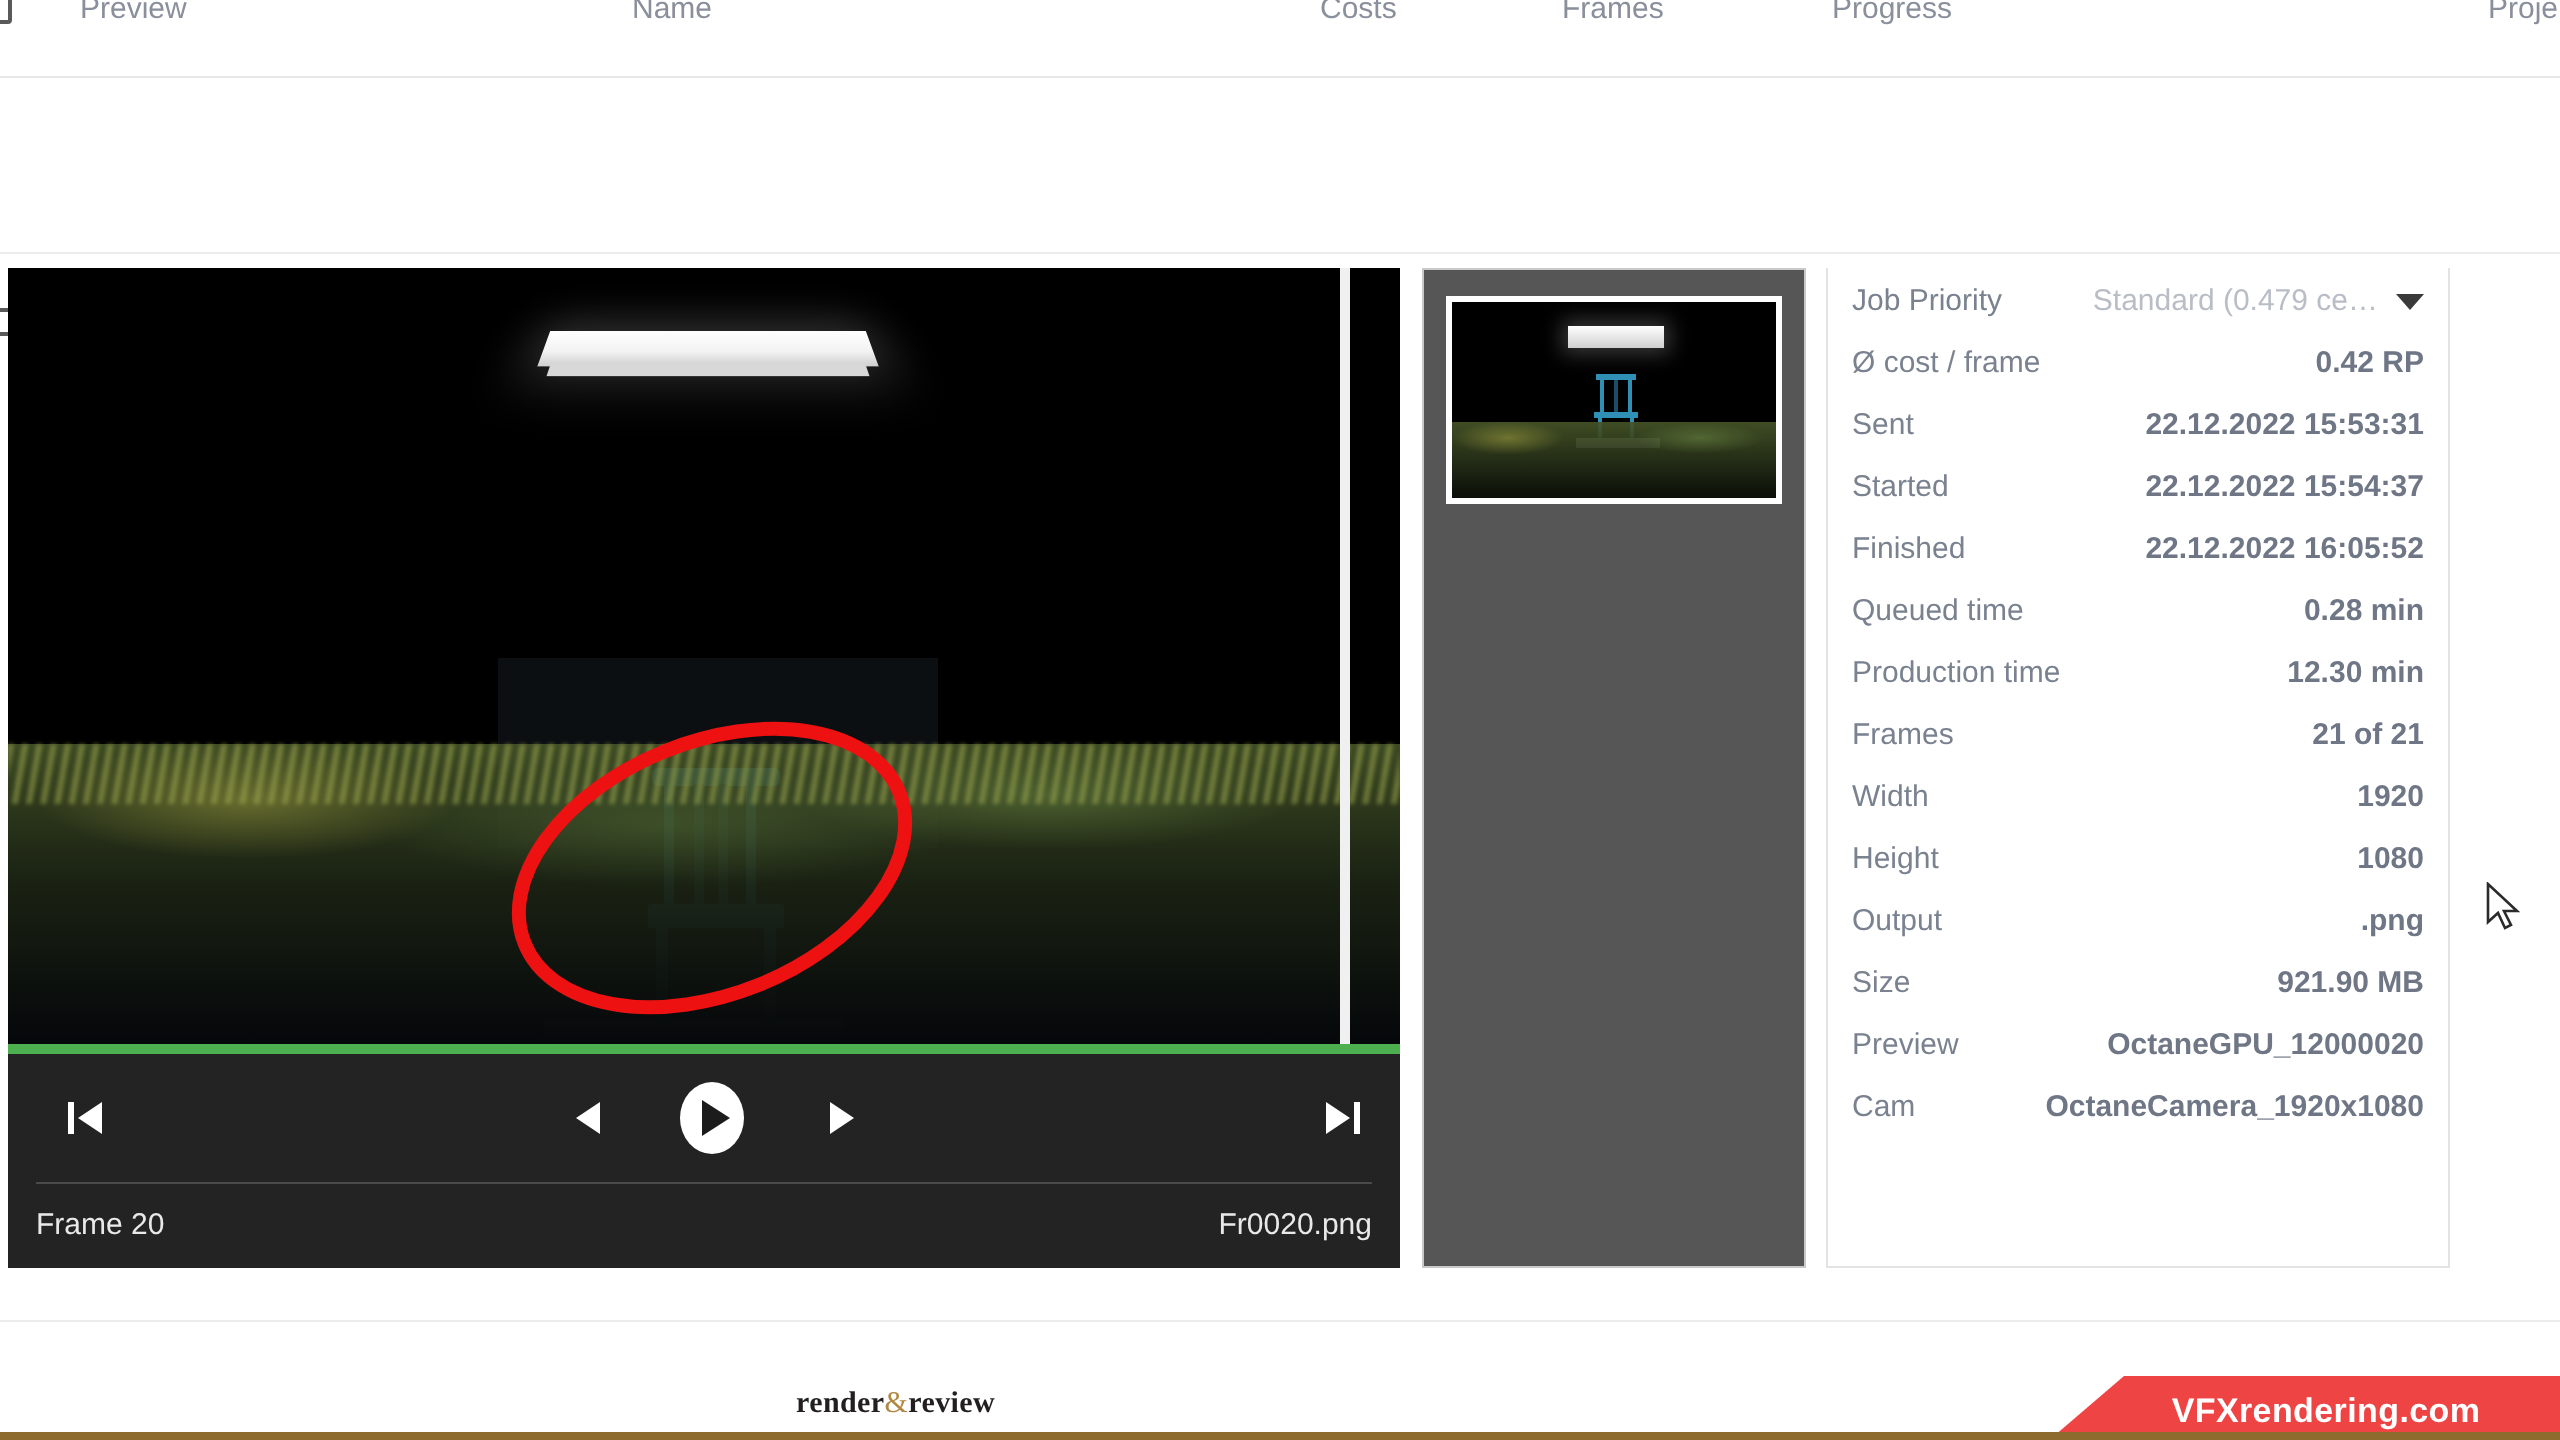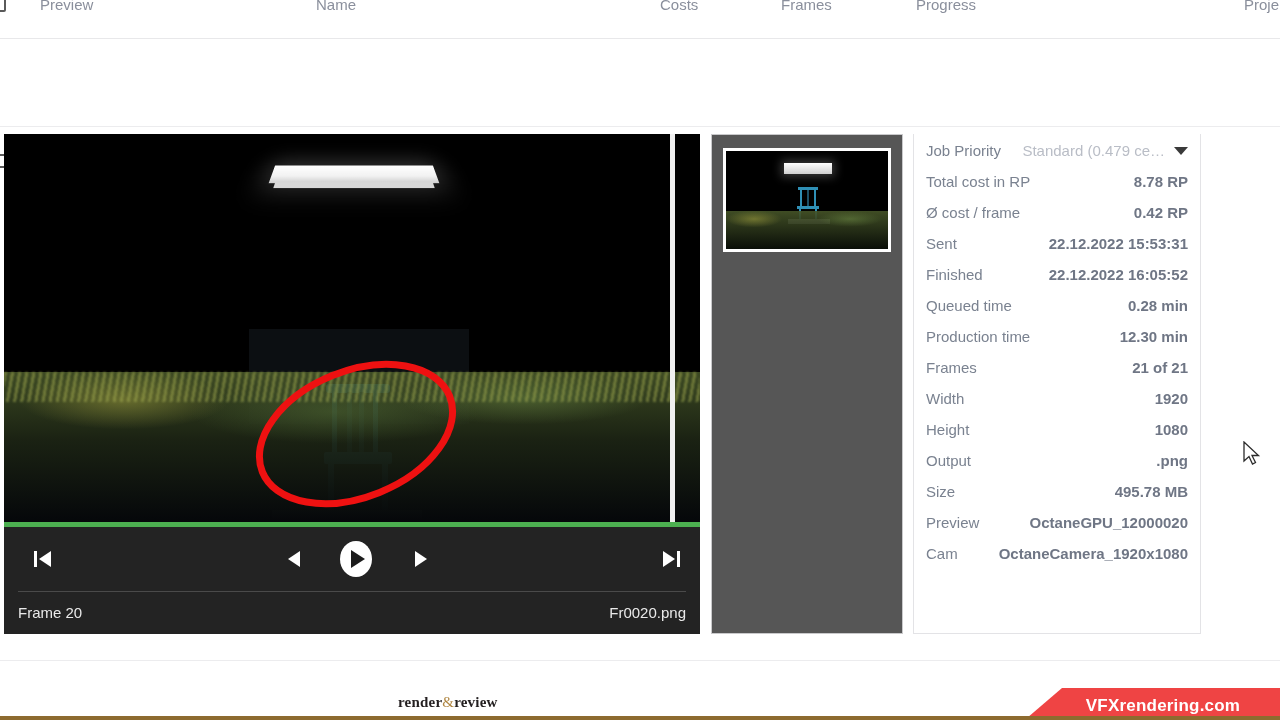--- a/index.html
+++ b/index.html
@@ -184,21 +184,21 @@
   .thumb .t-grass {
     position: absolute; left: 0; bottom: 0; width: 100%; height: 38px;
     background:
       radial-gradient(ellipse 40px 12px at 28px 8px, rgba(150,150,60,.6), rgba(0,0,0,0) 70%),
       radial-gradient(ellipse 46px 11px at 124px 8px, rgba(110,140,70,.5), rgba(0,0,0,0) 70%),
       linear-gradient(to bottom, rgba(70,85,40,.9), rgba(10,14,8,1));
   }
 
   
   .infopanel {
-    position: absolute; left: 913px; top: 134px; width: 288px; height: 500px;
+    position: absolute; left: 913px; top: 134px; width: 312px; height: 500px;
     background: #fff; border: 1px solid #e3e3e6; border-top: none;
     padding: 8px 12px 16px 12px;
   }
   .info-row {
     display: flex; align-items: baseline; justify-content: space-between;
     height: 31px; font-size: 15px;
   }
   .info-label { color: #7a8290; white-space: nowrap; }
   .info-value {
     color: #6f7685; text-align: left; font-weight: bold;
@@ -352,32 +352,32 @@
 
     <div class="info-row">
       <span class="info-label">Job Priority</span>
       <span class="priority-wrap">
         <span class="info-value muted">Standard (0.479 ce…</span>
         <span class="caret"></span>
       </span>
     </div>
 
     <div class="info-row">
-      <span class="info-label">Total cost in RP</span>
-      <span class="info-value">8.78 RP</span>
-    </div>
-    <div class="info-row">
       <span class="info-label">Ø cost / frame</span>
       <span class="info-value">0.42 RP</span>
     </div>
     <div class="info-row">
       <span class="info-label">Sent</span>
       <span class="info-value">22.12.2022 15:53:31</span>
     </div>
     <div class="info-row">
+      <span class="info-label">Started</span>
+      <span class="info-value">22.12.2022 15:54:37</span>
+    </div>
+    <div class="info-row">
       <span class="info-label">Finished</span>
       <span class="info-value">22.12.2022 16:05:52</span>
     </div>
     <div class="info-row">
       <span class="info-label">Queued time</span>
       <span class="info-value">0.28 min</span>
     </div>
     <div class="info-row">
       <span class="info-label">Production time</span>
       <span class="info-value">12.30 min</span>
@@ -393,21 +393,21 @@
     <div class="info-row">
       <span class="info-label">Height</span>
       <span class="info-value">1080</span>
     </div>
     <div class="info-row">
       <span class="info-label">Output</span>
       <span class="info-value">.png</span>
     </div>
     <div class="info-row">
       <span class="info-label">Size</span>
-      <span class="info-value">495.78 MB</span>
+      <span class="info-value">921.90 MB</span>
     </div>
     <div class="info-row">
       <span class="info-label">Preview</span>
       <span class="info-value">OctaneGPU_12000020</span>
     </div>
     <div class="info-row" style="height:52px;align-items:flex-start;">
       <span class="info-label">Cam</span>
       <span class="info-value">OctaneCamera_1920x1080</span>
     </div>
   </div>

